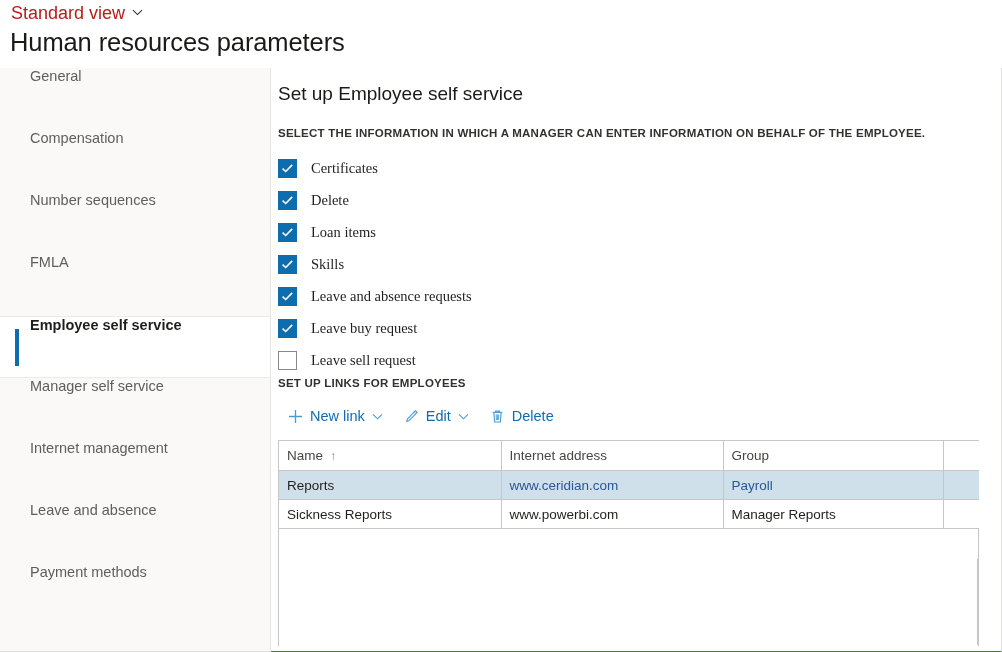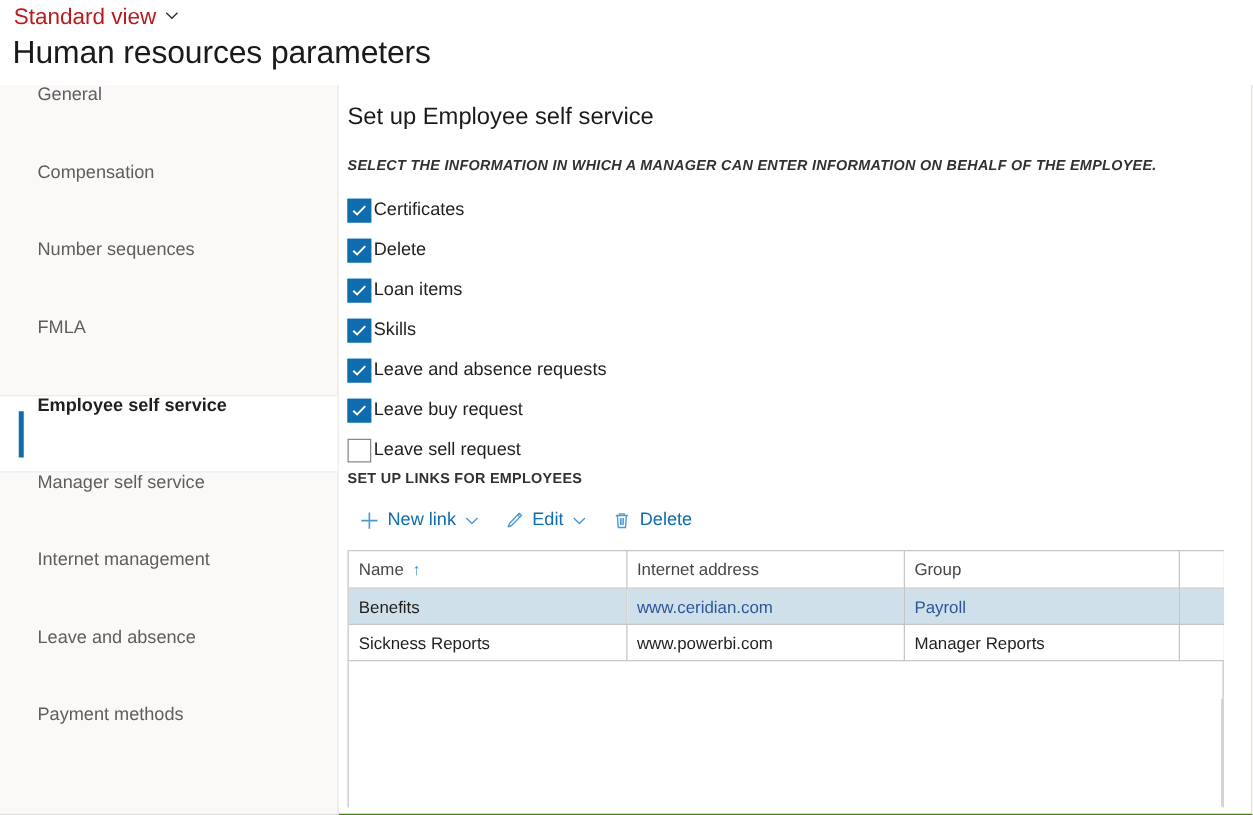--- a/index.html
+++ b/index.html
@@ -132,21 +132,20 @@
     font-size: 11.5px;
     font-weight: 700;
     color: #323130;
     letter-spacing: 0.25px;
     line-height: 14px;
   }
   .caps-label.info {
     position: absolute;
     left: 7px;
     top: 58px;
-    font-style: italic;
   }
   .caps-label.links {
     position: absolute;
     left: 7px;
     top: 308px;
   }
 
   
   .check-list {
     position: absolute;
@@ -171,24 +170,25 @@
     flex: none;
   }
   .cbox.on {
     background: #0f6cad;
     border-color: #0f6cad;
   }
   .cbox.off { border: 1px solid #8a8886; }
   .cbox svg { display: block; }
   .cbox.off svg { visibility: hidden; }
   .check-label {
-    margin-left: 2px;
+    margin-left: 14px;
     font-size: 14.5px;
     color: #201f1e;
     line-height: 18px;
+    font-family: Liberation Serif, serif;
   }
 
   
   .toolbar {
     position: absolute;
     left: 10px;
     top: 332px;
     display: flex;
     align-items: center;
     height: 32px;
@@ -440,21 +440,21 @@
               <th class="col-name">
                 <span>Name</span><span class="sort-arrow">↑</span>
               </th>
               <th class="col-addr">Internet address</th>
               <th class="col-group">Group</th>
               <th class="col-pad"></th>
             </tr>
           </thead>
           <tbody>
             <tr class="selected">
-              <td class="col-name">Benefits</td>
+              <td class="col-name">Reports</td>
               <td class="col-addr link">www.ceridian.com</td>
               <td class="col-group grp">Payroll</td>
               <td class="col-pad"></td>
             </tr>
             <tr>
               <td class="col-name">Sickness Reports</td>
               <td class="col-addr">www.powerbi.com</td>
               <td class="col-group">Manager Reports</td>
               <td class="col-pad"></td>
             </tr>

